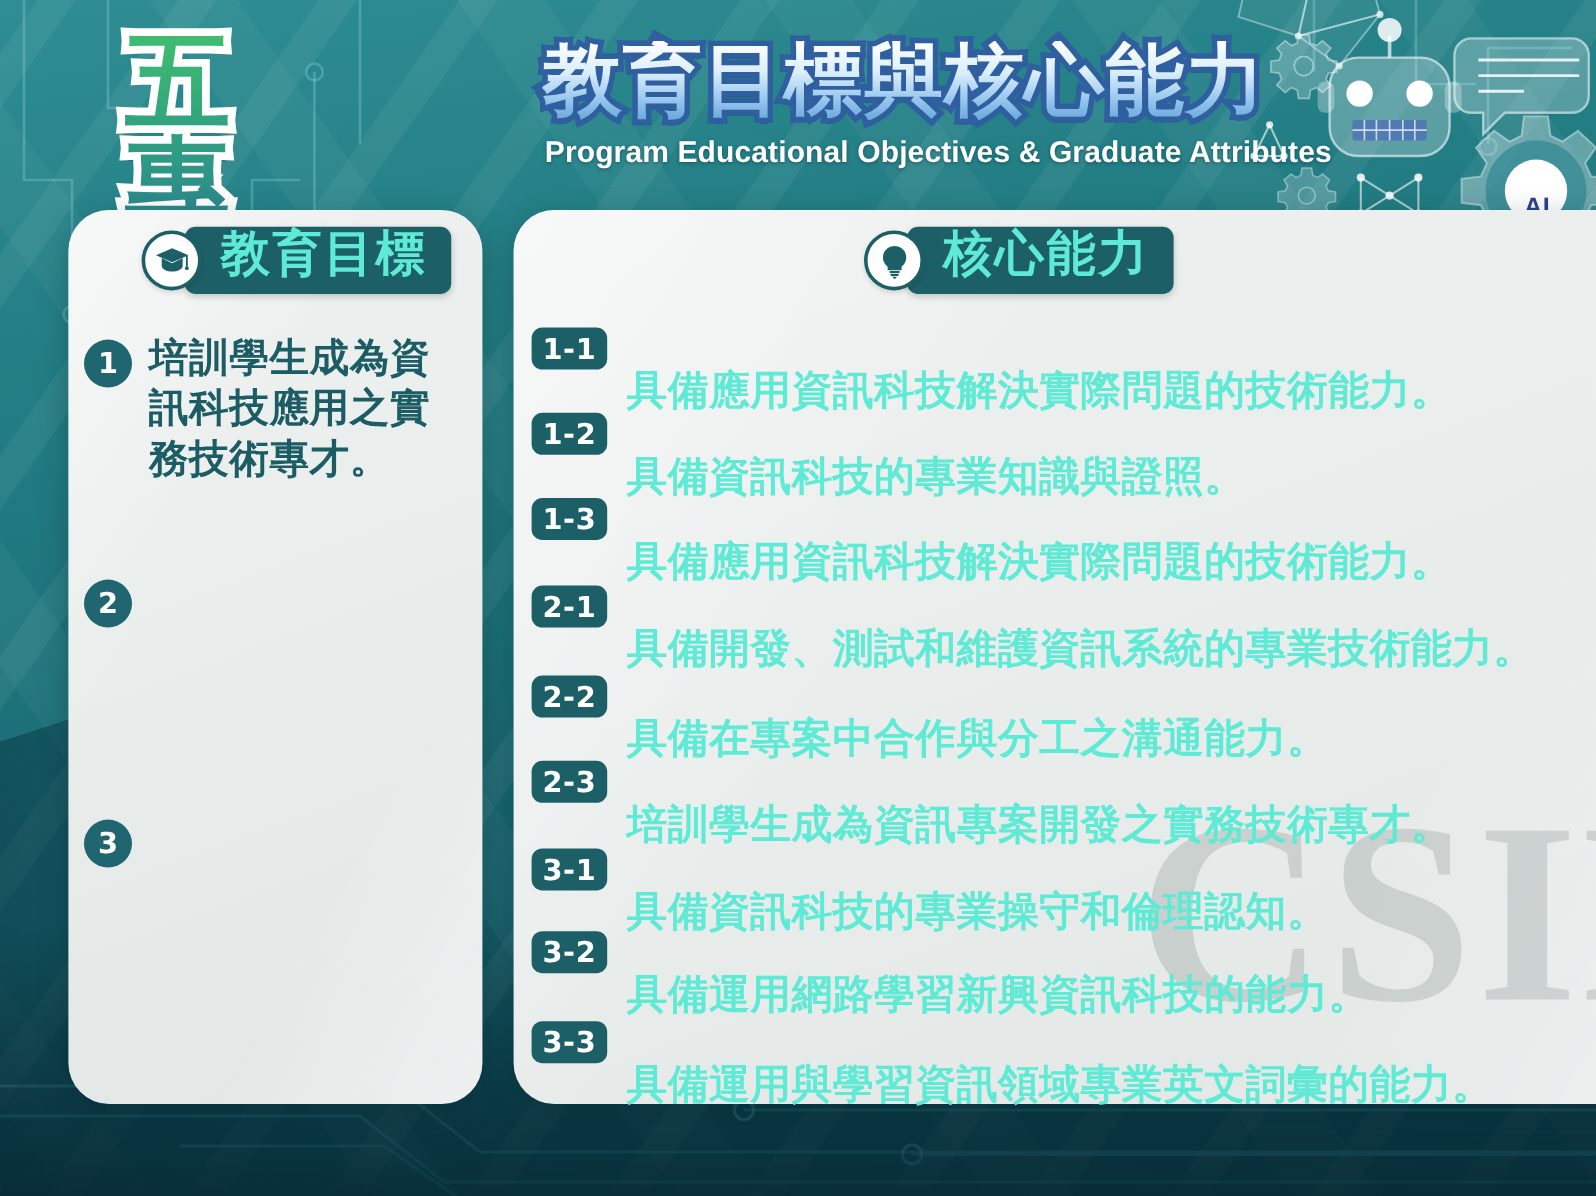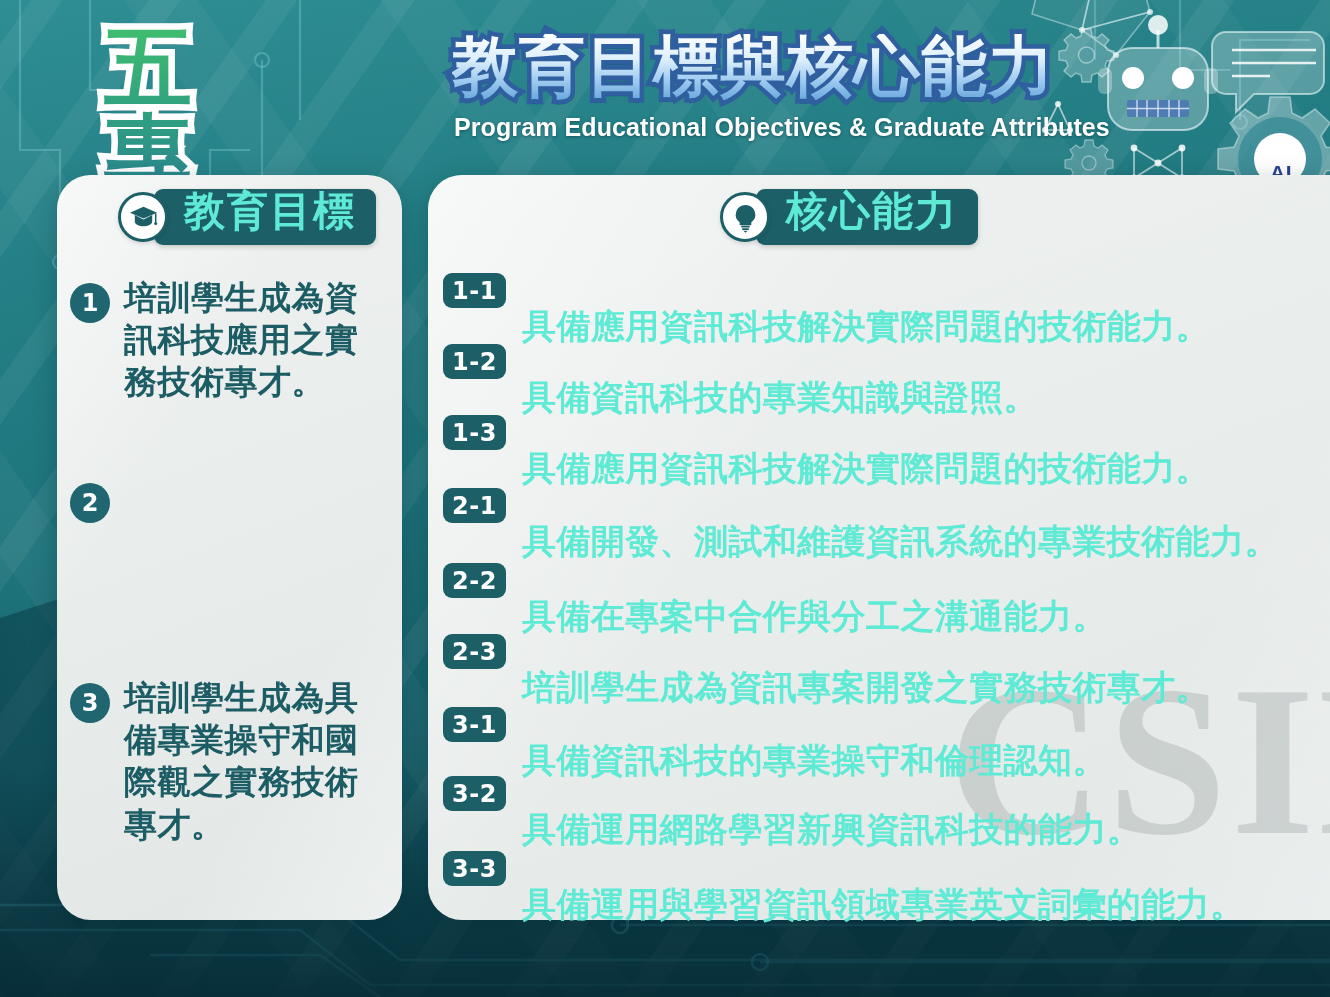--- a/index.html
+++ b/index.html
@@ -358,21 +358,20 @@
 
   <div class="goal goal-1">
     <div class="num">1</div>
     <div class="txt">培訓學生成為資訊科技應用之實務技術專才。</div>
   </div>
   <div class="goal goal-2">
     <div class="num">2</div>
   </div>
   <div class="goal goal-3">
     <div class="num">3</div>
-    <div class="txt">培訓學生成為具備專業操守和國際觀之實務技術專才。</div>
   </div>
 
   <div class="panel panel-right">
     <div class="panel-sheen"></div>
     <div class="watermark">CSIE</div>
   </div>
 
   <div class="sec-head head-right">
     <div class="ico">
       <svg width="31" height="31" viewBox="0 0 32 32" xmlns="http://www.w3.org/2000/svg">

